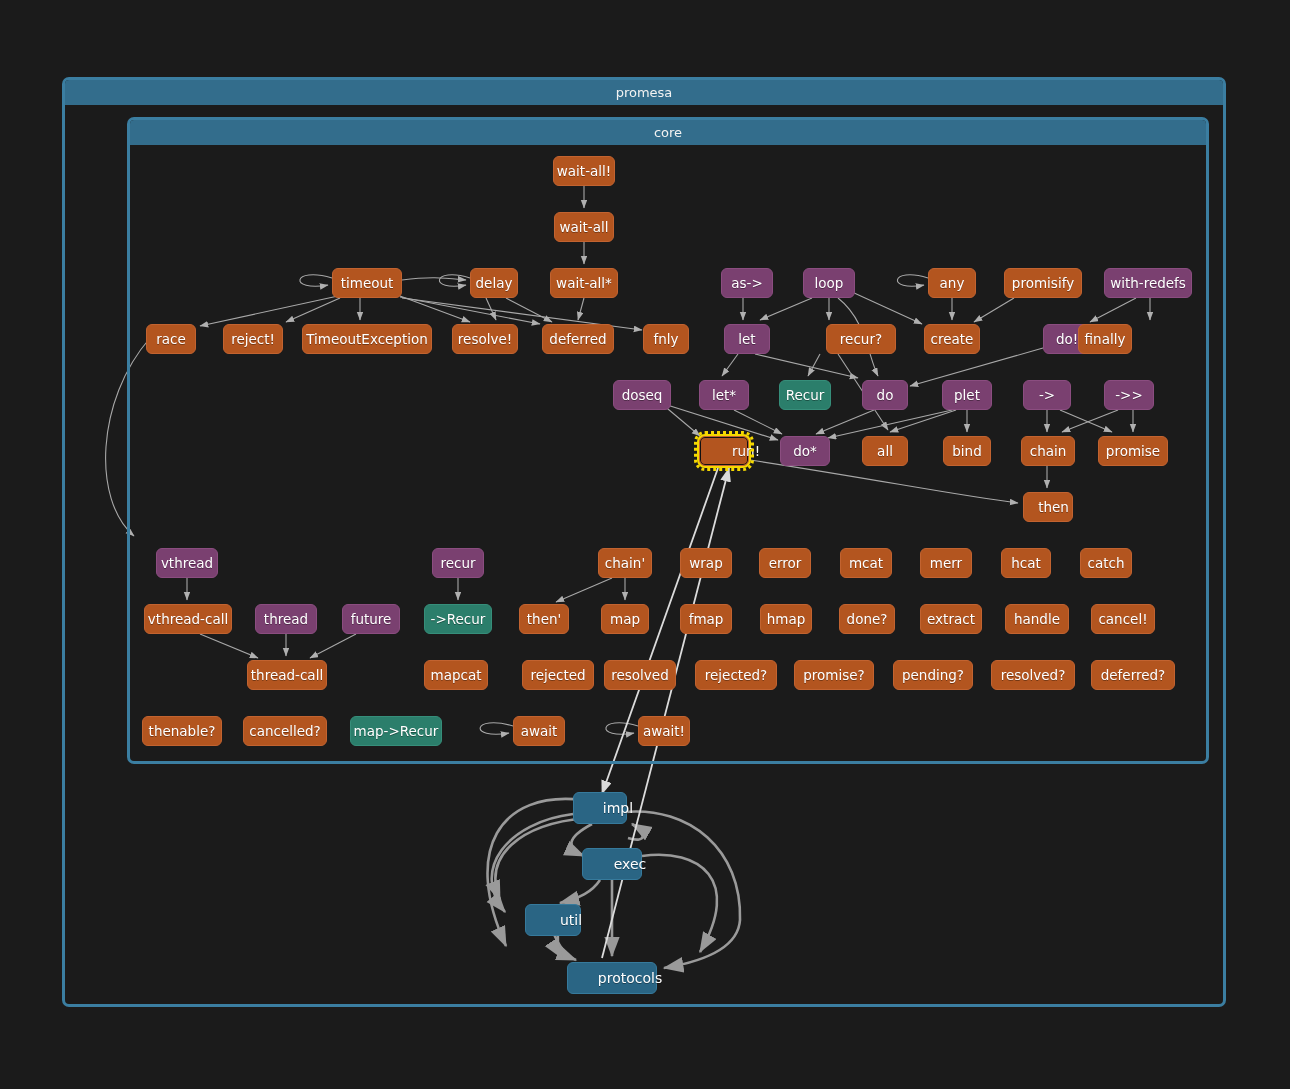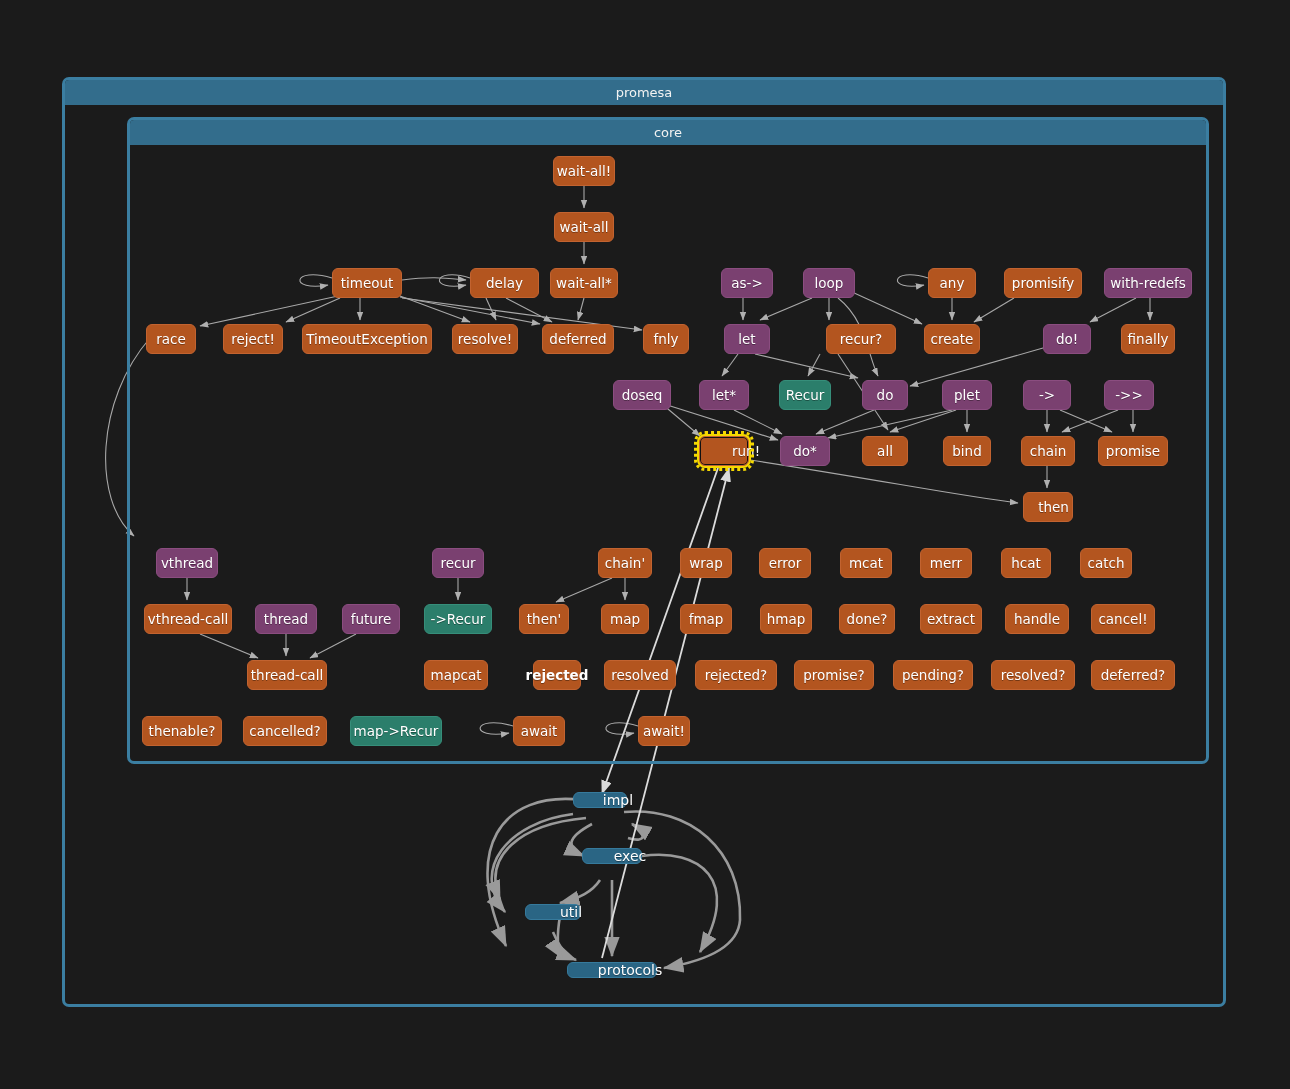--- a/index.html
+++ b/index.html
@@ -13,21 +13,21 @@
                  background:#336d8c;color:#f2f2f2;font-size:13px;
                  display:flex;align-items:center;justify-content:center;
                  border-radius:4px 4px 0 0;}
   .node{position:absolute;box-sizing:border-box;border-radius:6px;
         display:flex;align-items:center;justify-content:center;
         color:#ffffff;font-size:13.5px;white-space:nowrap;
         height:30px;text-shadow:0 1px 0 rgba(0,0,0,.35);}
   .n-fn{background:#b3551f;border:1px solid #c26330;}
   .n-macro{background:#7a4070;border:1px solid #8b4d80;}
   .n-type{background:#2b7e6b;border:1px solid #368e7a;}
-  .n-ns{background:#2a6584;border:1px solid #367a9c;height:16px;font-size:14px;padding-left:36px;}
+  .n-ns{background:#2a6584;border:1px solid #367a9c;height:32px;font-size:14px;padding-left:36px;}
   .n-sel{outline:3px dotted #f5d800;outline-offset:2px;
          box-shadow:0 0 0 1px #111 inset,0 0 0 2px #f5d800;}
 </style>
 </head>
 <body>
 
 <div id="stage">
 
   <svg id="edges" viewBox="0 0 1290 1089">
     <defs>
@@ -142,37 +142,37 @@
       </div>
       <div class="cluster" style="left: 127px; top: 117px; width: 1082px; height: 647px;">
         <div class="cluster-label">core</div>
       </div>
     </div>
   <div id="nodes">
       <div class="node n-fn" style="left: 553px; top: 156px; width: 62px;">wait-all!</div>
       <div class="node n-fn" style="left: 554px; top: 212px; width: 60px;">wait-all</div>
       <div class="node n-fn" style="left: 550px; top: 268px; width: 68px;">wait-all*</div>
       <div class="node n-fn" style="left: 332px; top: 268px; width: 70px;">timeout</div>
-      <div class="node n-fn" style="left: 470px; top: 268px; width: 69px;">delay</div>
+      <div class="node n-fn" style="left: 470px; top: 268px; width: 48px;">delay</div>
       <div class="node n-macro" style="left: 721px; top: 268px; width: 52px;">as-&gt;</div>
       <div class="node n-macro" style="left: 803px; top: 268px; width: 52px;">loop</div>
       <div class="node n-fn" style="left: 928px; top: 268px; width: 48px;">any</div>
       <div class="node n-fn" style="left: 1004px; top: 268px; width: 78px;">promisify</div>
       <div class="node n-macro" style="left: 1104px; top: 268px; width: 88px;">with-redefs</div>
       <div class="node n-fn" style="left: 146px; top: 324px; width: 50px;">race</div>
       <div class="node n-fn" style="left: 223px; top: 324px; width: 60px;">reject!</div>
       <div class="node n-fn" style="left: 302px; top: 324px; width: 130px;">TimeoutException</div>
       <div class="node n-fn" style="left: 452px; top: 324px; width: 66px;">resolve!</div>
       <div class="node n-fn" style="left: 542px; top: 324px; width: 72px;">deferred</div>
       <div class="node n-fn" style="left: 643px; top: 324px; width: 46px;">fnly</div>
       <div class="node n-macro" style="left: 724px; top: 324px; width: 46px;">let</div>
       <div class="node n-fn" style="left: 826px; top: 324px; width: 70px;">recur?</div>
       <div class="node n-fn" style="left: 924px; top: 324px; width: 56px;">create</div>
       <div class="node n-macro" style="left: 1043px; top: 324px; width: 48px;">do!</div>
-      <div class="node n-fn" style="left: 1121px; top: 324px; width: 54px;">finally</div>
+      <div class="node n-fn" style="left: 1078px; top: 324px; width: 54px;">finally</div>
       <div class="node n-macro" style="left: 613px; top: 380px; width: 58px;">doseq</div>
       <div class="node n-macro" style="left: 699px; top: 380px; width: 50px;">let*</div>
       <div class="node n-type" style="left: 779px; top: 380px; width: 52px;">Recur</div>
       <div class="node n-macro" style="left: 862px; top: 380px; width: 46px;">do</div>
       <div class="node n-macro" style="left: 942px; top: 380px; width: 50px;">plet</div>
       <div class="node n-macro" style="left: 1023px; top: 380px; width: 48px;">-&gt;</div>
       <div class="node n-macro" style="left: 1104px; top: 380px; width: 50px;">-&gt;&gt;</div>
       <div class="node n-fn n-sel" style="left: 699px; top: 436px; width: 50px; padding-left: 44px;">run!</div>
       <div class="node n-macro" style="left: 780px; top: 436px; width: 50px;">do*</div>
       <div class="node n-fn" style="left: 862px; top: 436px; width: 46px;">all</div>
@@ -196,21 +196,21 @@
       <div class="node n-fn" style="left: 519px; top: 604px; width: 50px;">then'</div>
       <div class="node n-fn" style="left: 601px; top: 604px; width: 48px;">map</div>
       <div class="node n-fn" style="left: 680px; top: 604px; width: 52px;">fmap</div>
       <div class="node n-fn" style="left: 760px; top: 604px; width: 52px;">hmap</div>
       <div class="node n-fn" style="left: 839px; top: 604px; width: 56px;">done?</div>
       <div class="node n-fn" style="left: 920px; top: 604px; width: 62px;">extract</div>
       <div class="node n-fn" style="left: 1005px; top: 604px; width: 64px;">handle</div>
       <div class="node n-fn" style="left: 1091px; top: 604px; width: 64px;">cancel!</div>
       <div class="node n-fn" style="left: 247px; top: 660px; width: 80px;">thread-call</div>
       <div class="node n-fn" style="left: 424px; top: 660px; width: 64px;">mapcat</div>
-      <div class="node n-fn" style="left: 533px; top: 660px; width: 48px; font-weight: bold;">rejected</div>
+      <div class="node n-fn" style="left: 522px; top: 660px; width: 72px;">rejected</div>
       <div class="node n-fn" style="left: 604px; top: 660px; width: 72px;">resolved</div>
       <div class="node n-fn" style="left: 695px; top: 660px; width: 82px;">rejected?</div>
       <div class="node n-fn" style="left: 794px; top: 660px; width: 80px;">promise?</div>
       <div class="node n-fn" style="left: 893px; top: 660px; width: 80px;">pending?</div>
       <div class="node n-fn" style="left: 991px; top: 660px; width: 84px;">resolved?</div>
       <div class="node n-fn" style="left: 1091px; top: 660px; width: 84px;">deferred?</div>
       <div class="node n-fn" style="left: 142px; top: 716px; width: 80px;">thenable?</div>
       <div class="node n-fn" style="left: 243px; top: 716px; width: 84px;">cancelled?</div>
       <div class="node n-type" style="left: 350px; top: 716px; width: 92px;">map-&gt;Recur</div>
       <div class="node n-fn" style="left: 513px; top: 716px; width: 52px;">await</div>

